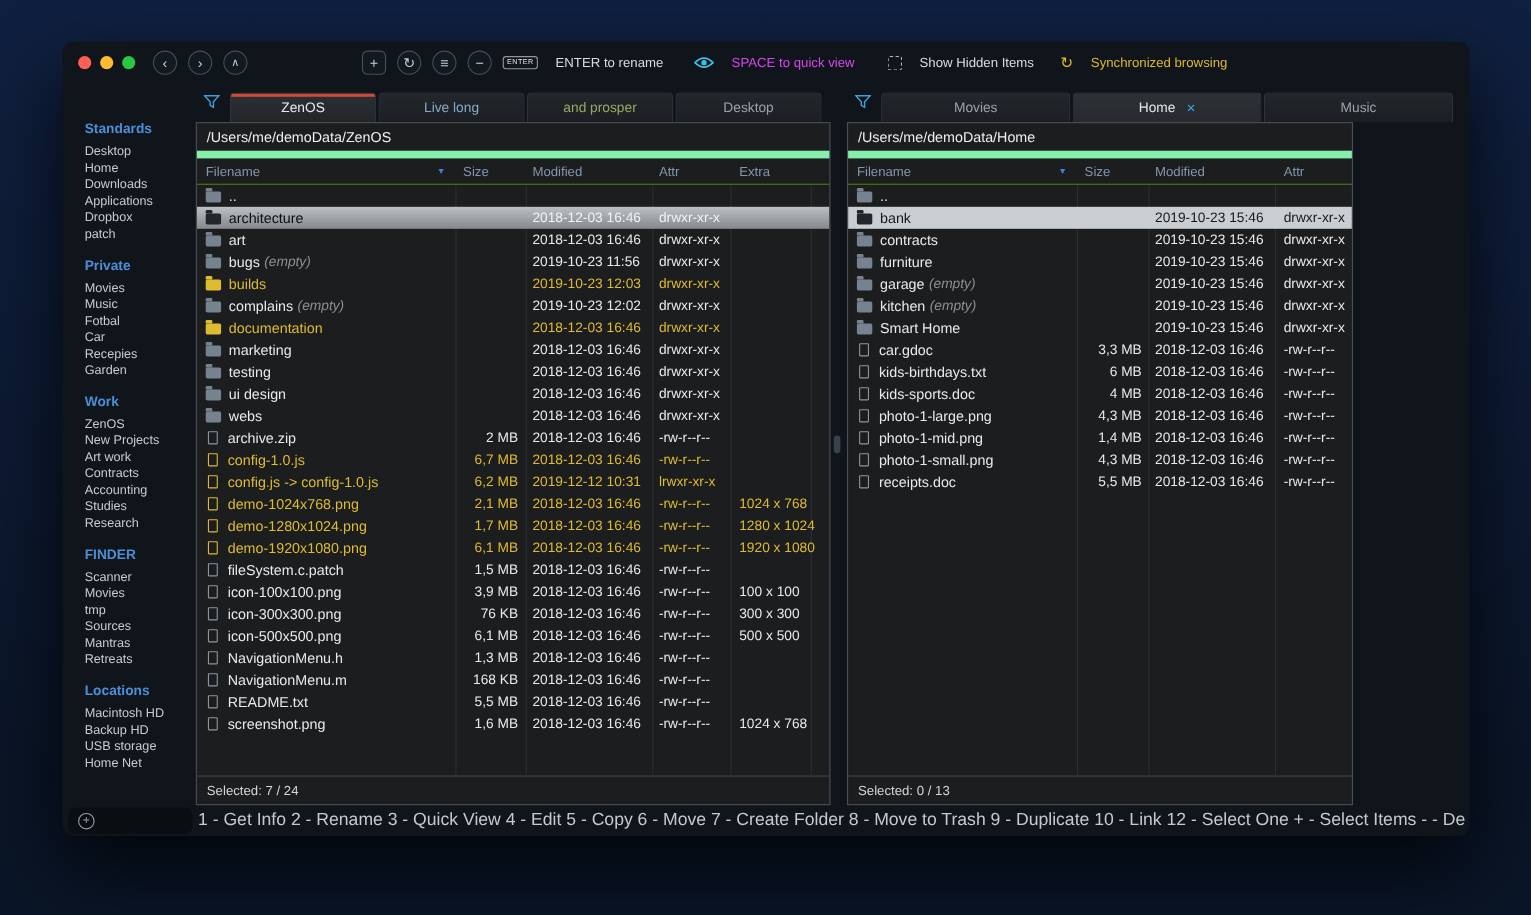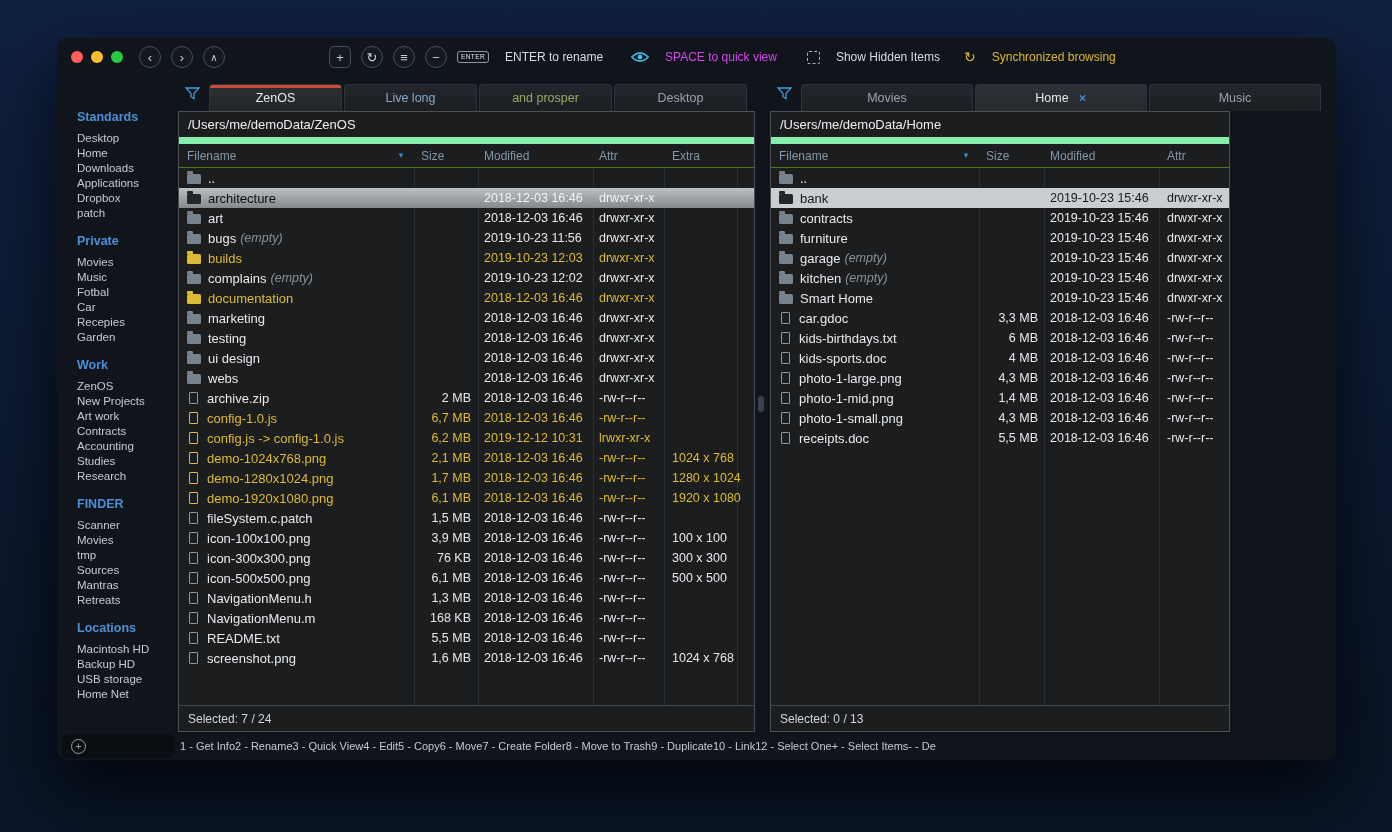--- a/index.html
+++ b/index.html
@@ -93,21 +93,21 @@
   .ficon.file{width:9px;height:12px;border:1px solid currentColor;border-radius:1px;margin:0 9px 0 2px;color:#8b97a3;background:transparent;box-sizing:border-box;}
   .frow.marked .ficon{color:#debb30;}
   .frow.cursor .ficon,.frow.cursor2 .ficon{color:#23262a;}
 
   .grip{position:absolute;left:701px;top:358px;width:6px;height:16px;background:#39414d;border-radius:3px;}
 
   
   .bottombar{position:absolute;left:0;right:0;bottom:0;height:28px;}
   .addpill{position:absolute;left:5px;top:2px;width:113px;height:24px;background:#0a0e13;border-radius:7px;display:flex;align-items:center;padding-left:9px;box-sizing:border-box;}
   .addcircle{width:15px;height:15px;border:1.5px solid #98a0a8;border-radius:50%;color:#98a0a8;font-size:11px;line-height:13px;text-align:center;box-sizing:border-box;}
-  .fnitems{position:absolute;left:123px;right:4px;top:0;bottom:0;display:flex;align-items:center;justify-content:flex-start;font-size:11px;color:#c5cacf;white-space:nowrap;overflow:hidden;}
+  .fnitems{position:absolute;left:123px;right:4px;top:0;bottom:0;display:flex;align-items:center;justify-content:space-between;font-size:16px;color:#c5cacf;white-space:nowrap;overflow:hidden;}
 </style>
 </head>
 <body>
 
 <div class="screen">
   <div class="window">
 
     <div class="titlebar">
       <div class="tlgroup">
         <span class="tl red"></span>

